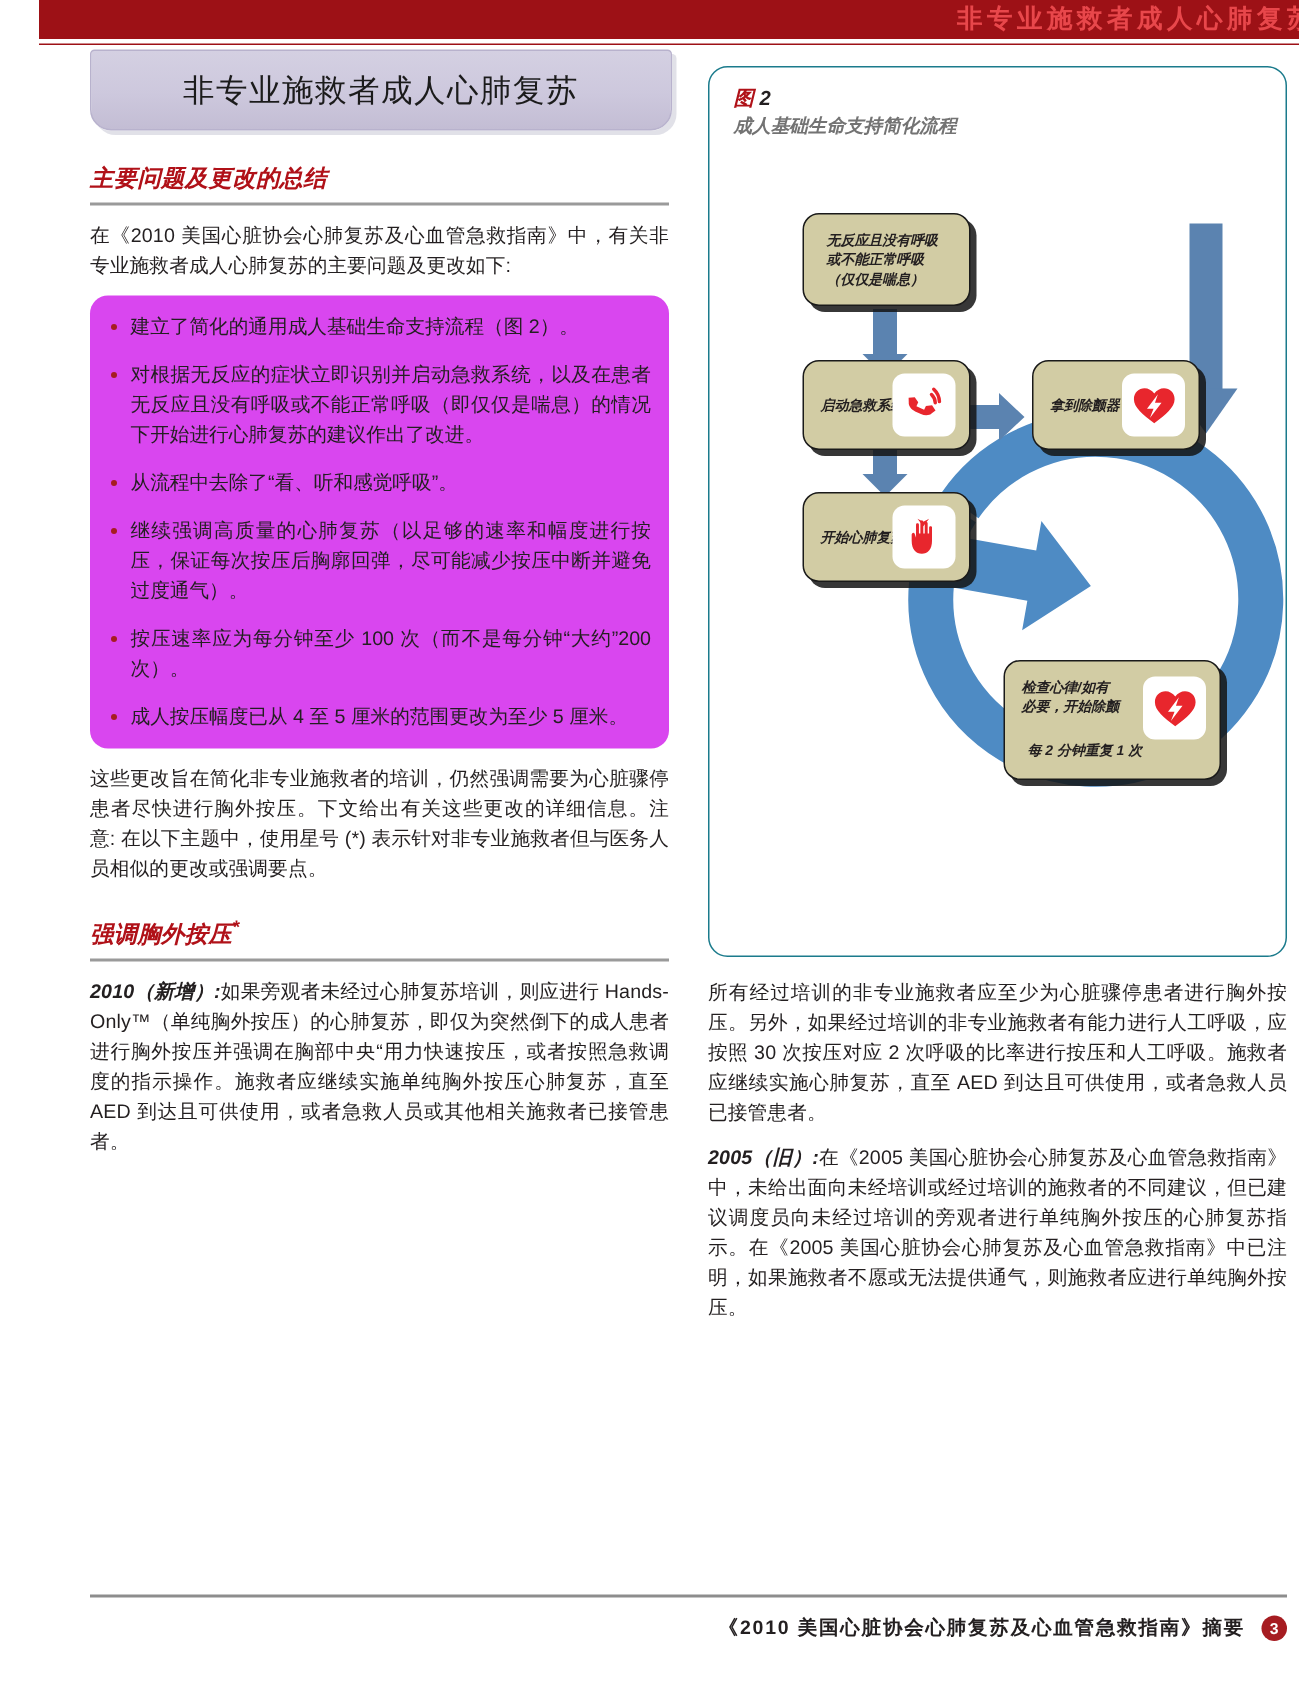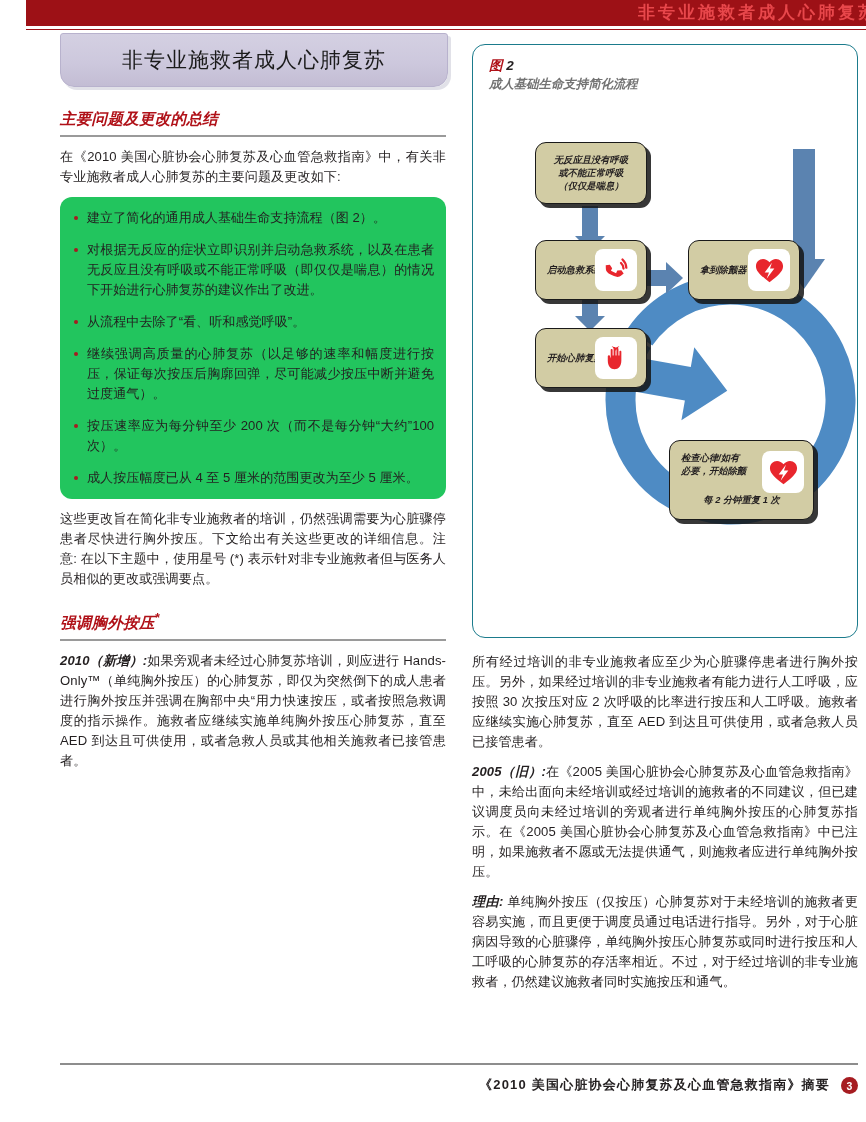--- a/index.html
+++ b/index.html
@@ -50,21 +50,21 @@
   .sec-rule{margin-top:5px;width:386px;height:2px;background:#9a9a9a;}
 
   .body-p{
     margin-top:10px;font-size:13.1px;line-height:20px;color:#231f20;
     text-align:justify;letter-spacing:.1px;
   }
   .body-p .it{font-style:italic;font-weight:bold;color:#231f20;}
 
   .bullet-panel{
     margin-top:10px;width:386px;
-    background:#22c55e;border-radius:12px;
+    background:#d946ef;border-radius:12px;
     padding:11px 12px 11px 12px;box-sizing:border-box;
   }
   ul.blist{margin:0;padding:0;list-style:none;}
   ul.blist li{
     position:relative;padding-left:15px;margin-bottom:12px;
     font-size:13.1px;line-height:20px;color:#231f20;text-align:justify;
   }
   ul.blist li:last-child{margin-bottom:0;}
   ul.blist li:before{
     content:"";position:absolute;left:2px;top:8px;
@@ -90,21 +90,21 @@
   .fbox{
     position:absolute;box-sizing:border-box;
     background:#d2cca4;border:1.6px solid #1a1a1a;border-radius:11px;
     box-shadow:4px 4px 0 rgba(20,20,20,.85);
     display:flex;align-items:center;
   }
   .fbox .ftxt{
     font-size:9.3px;line-height:13px;color:#231f20;font-weight:bold;
     padding-left:11px;
   }
-  .fbox .ftxt.ctr{width:100%;text-align:center;padding-left:0;}
+  .fbox .ftxt.ctr{width:100%;text-align:left;padding-left:15px;}
   .icon-tile{
     position:absolute;right:9px;top:50%;transform:translateY(-50%);
     width:42px;height:42px;background:#fff;border-radius:8px;
     display:flex;align-items:center;justify-content:center;
   }
 
   .circ-txt{
     position:absolute;font-size:15px;font-weight:bold;color:#fff;
     letter-spacing:1px;white-space:nowrap;
   }
@@ -142,21 +142,21 @@
     <div class="sec-rule"></div>
 
     <div class="body-p">在《2010 美国心脏协会心肺复苏及心血管急救指南》中，有关非专业施救者成人心肺复苏的主要问题及更改如下:</div>
 
     <div class="bullet-panel">
       <ul class="blist">
         <li>建立了简化的通用成人基础生命支持流程（图 2）。</li>
         <li>对根据无反应的症状立即识别并启动急救系统，以及在患者无反应且没有呼吸或不能正常呼吸（即仅仅是喘息）的情况下开始进行心肺复苏的建议作出了改进。</li>
         <li>从流程中去除了“看、听和感觉呼吸”。</li>
         <li>继续强调高质量的心肺复苏（以足够的速率和幅度进行按压，保证每次按压后胸廓回弹，尽可能减少按压中断并避免过度通气）。</li>
-        <li>按压速率应为每分钟至少 200 次（而不是每分钟“大约”100 次）。</li>
+        <li>按压速率应为每分钟至少 100 次（而不是每分钟“大约”200 次）。</li>
         <li>成人按压幅度已从 4 至 5 厘米的范围更改为至少 5 厘米。</li>
       </ul>
     </div>
 
     <div class="body-p">这些更改旨在简化非专业施救者的培训，仍然强调需要为心脏骤停患者尽快进行胸外按压。下文给出有关这些更改的详细信息。注意: 在以下主题中，使用星号 (*) 表示针对非专业施救者但与医务人员相似的更改或强调要点。</div>
 
     <div class="sec-head">
       <span>强调胸外按压</span><span class="star">*</span>
     </div>
     <div class="sec-rule"></div>
@@ -259,24 +259,20 @@
       </div>
     </div>
 
     <div class="right-body">
       <div class="body-p">所有经过培训的非专业施救者应至少为心脏骤停患者进行胸外按压。另外，如果经过培训的非专业施救者有能力进行人工呼吸，应按照 30 次按压对应 2 次呼吸的比率进行按压和人工呼吸。施救者应继续实施心肺复苏，直至 AED 到达且可供使用，或者急救人员已接管患者。</div>
 
       <div class="body-p">
         <span class="it">2005（旧）:</span><span>在《2005 美国心脏协会心肺复苏及心血管急救指南》中，未给出面向未经培训或经过培训的施救者的不同建议，但已建议调度员向未经过培训的旁观者进行单纯胸外按压的心肺复苏指示。在《2005 美国心脏协会心肺复苏及心血管急救指南》中已注明，如果施救者不愿或无法提供通气，则施救者应进行单纯胸外按压。</span>
       </div>
 
-      <div class="body-p">
-        <span class="it">理由:</span>
-        <span>单纯胸外按压（仅按压）心肺复苏对于未经培训的施救者更容易实施，而且更便于调度员通过电话进行指导。另外，对于心脏病因导致的心脏骤停，单纯胸外按压心肺复苏或同时进行按压和人工呼吸的心肺复苏的存活率相近。不过，对于经过培训的非专业施救者，仍然建议施救者同时实施按压和通气。</span>
-      </div>
     </div>
   </div>
 
   <div class="foot-rule"></div>
   <div class="foot">
     <div class="ftitle">《2010 美国心脏协会心肺复苏及心血管急救指南》摘要</div>
     <div class="pgnum">3</div>
   </div>
 
 </div>

